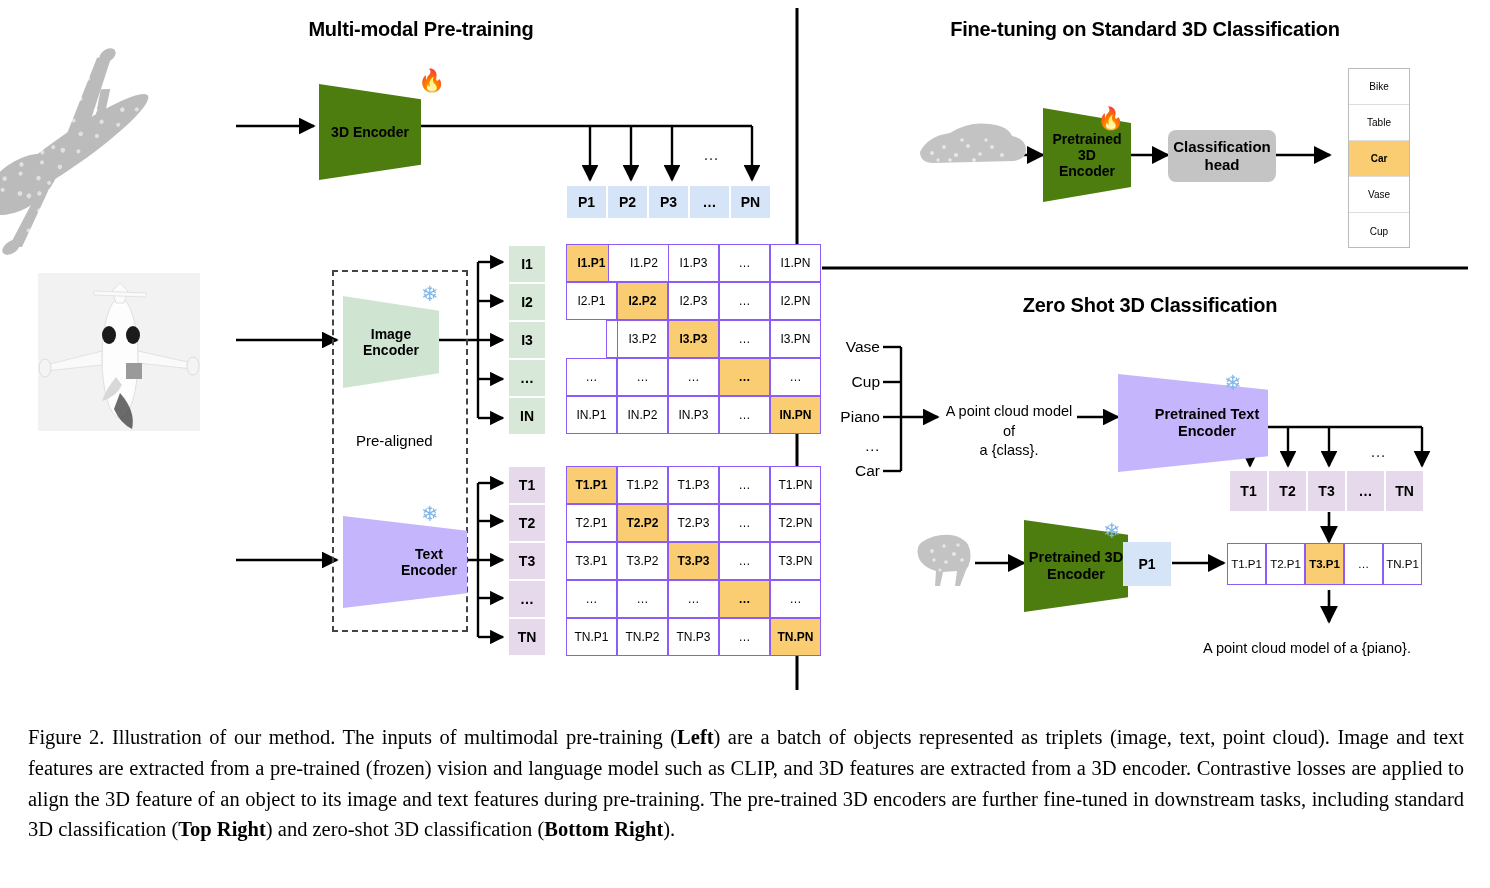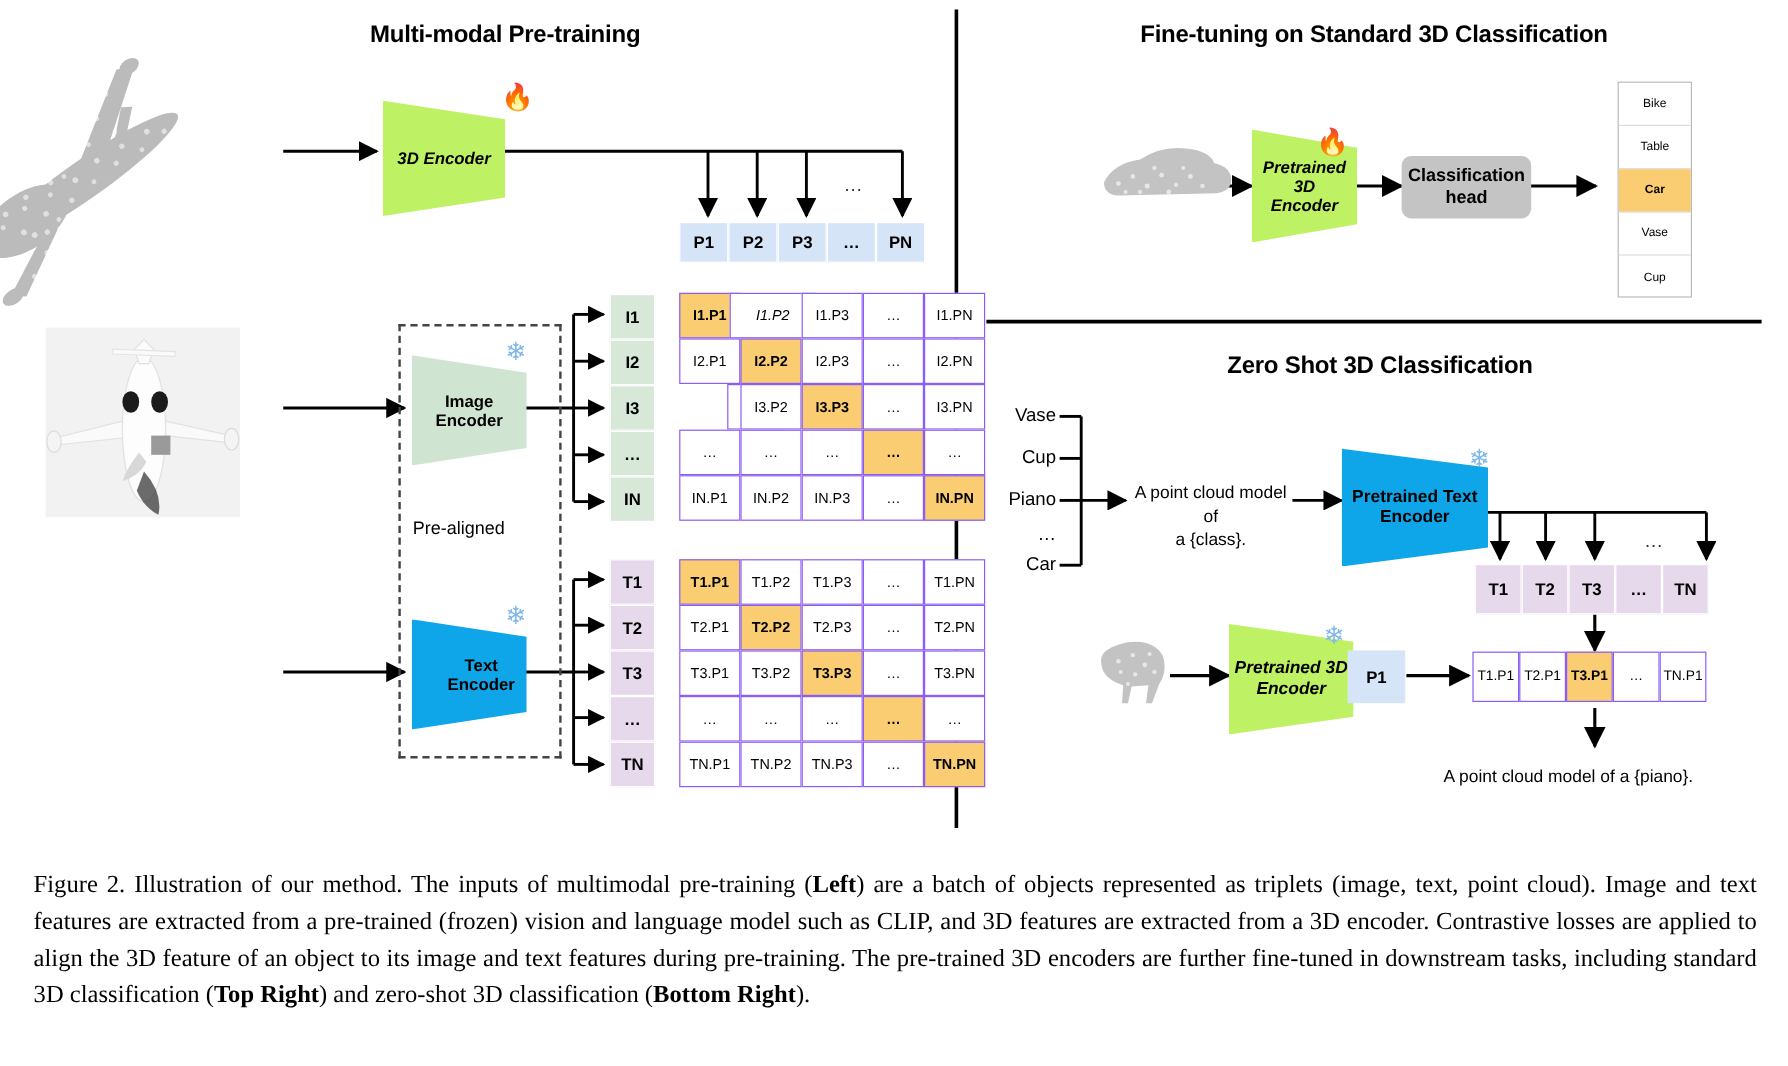--- a/index.html
+++ b/index.html
@@ -7,23 +7,23 @@
   #root{position:relative;width:1490px;height:888px;overflow:hidden;}
 
   .abs{position:absolute;}
 
   .panel-title{font-weight:bold;font-size:20px;letter-spacing:-0.2px;text-align:center;white-space:nowrap;}
 
   
   .trap{position:absolute;display:flex;align-items:center;justify-content:center;
         text-align:center;font-weight:bold;line-height:1.15;}
   .trap .tlabel{position:relative;z-index:2;}
-  .trap-blue{background:#bef264;clip-path:polygon(0% 0%,100% 16%,100% 84%,0% 100%);font-style:italic;}
+  .trap-blue{background:#4d7c0f;clip-path:polygon(0% 0%,100% 16%,100% 84%,0% 100%);}
   .trap-green{background:#cfe5d2;clip-path:polygon(0% 0%,100% 16%,100% 84%,0% 100%);}
-  .trap-purple{background:#0ea5e9;clip-path:polygon(0% 0%,100% 16%,100% 84%,0% 100%);}
+  .trap-purple{background:#c4b5fd;clip-path:polygon(0% 0%,100% 16%,100% 84%,0% 100%);padding-left:28px;}
 
   
   .cell{position:absolute;box-sizing:border-box;display:flex;align-items:center;justify-content:center;
         font-size:12px;border:1px solid #8b5cf6;background:#fff;text-align:right;}
   .cell.hl{background:#fbcd72;font-weight:bold;}
   .tokbox{position:absolute;box-sizing:border-box;display:flex;align-items:center;justify-content:center;
           font-weight:bold;font-size:14px;border:1px solid #fff;}
   .tok-blue{background:#d6e4f7;}
   .tok-green{background:#d7e8d9;}
   .tok-purple{background:#e6d9ec;}
@@ -230,21 +230,21 @@
       <ellipse cx="7" cy="95" rx="6" ry="9" fill="#f4f4f4" stroke="#dcdcdc"></ellipse>
       <ellipse cx="155" cy="93" rx="6" ry="9" fill="#f4f4f4" stroke="#dcdcdc"></ellipse>
       <rect x="88" y="90" width="16" height="16" fill="#9a9a9a"></rect>
       <path d="M 82 120 q 16 18 12 36 q -12 -6 -18 -20 Z" fill="#3a3a3a" opacity="0.75"></path>
       <path d="M 78 104 q -10 12 -14 24 q 14 -4 20 -16 Z" fill="#d8d8d8"></path>
     </svg>
   </div>
 
 
   <div class="dashed" style="left:332px;top:270px;width:136px;height:362px;"></div>
-  <div class="lbl" style="left:344px;top:432px;font-size:15px;">Pre-aligned</div>
+  <div class="lbl" style="left:356px;top:432px;font-size:15px;">Pre-aligned</div>
 
   <div class="trap trap-blue" style="left:319px;top:84px;width:102px;height:96px;">
     <span class="tlabel" style="font-size:14px;">3D Encoder</span>
   </div>
   <div class="emoji" style="left:418px;top:70px;">🔥</div>
 
   <div class="trap trap-green" style="left:343px;top:296px;width:96px;height:92px;">
     <span class="tlabel" style="font-size:14px;">
       <span>Image</span><br><span>Encoder</span>
     </span>
@@ -322,21 +322,21 @@
     <div class="tokbox tok-green" style="left: 508px; top: 283px; width: 38px; height: 38px;">I2</div>
     <div class="tokbox tok-green" style="left: 508px; top: 321px; width: 38px; height: 38px;">I3</div>
     <div class="tokbox tok-green" style="left: 508px; top: 359px; width: 38px; height: 38px;">…</div>
     <div class="tokbox tok-green" style="left: 508px; top: 397px; width: 38px; height: 38px;">IN</div>
     <div class="tokbox tok-purple" style="left: 508px; top: 466px; width: 38px; height: 38px;">T1</div>
     <div class="tokbox tok-purple" style="left: 508px; top: 504px; width: 38px; height: 38px;">T2</div>
     <div class="tokbox tok-purple" style="left: 508px; top: 542px; width: 38px; height: 38px;">T3</div>
     <div class="tokbox tok-purple" style="left: 508px; top: 580px; width: 38px; height: 38px;">…</div>
     <div class="tokbox tok-purple" style="left: 508px; top: 618px; width: 38px; height: 38px;">TN</div>
     <div class="cell hl" style="left: 566px; top: 244px; width: 51px; height: 38px;">I1.P1</div>
-    <div class="cell" style="left: 608px; top: 244px; width: 72px; height: 38px; font-style: italic;">I1.P2</div>
+    <div class="cell" style="left: 608px; top: 244px; width: 72px; height: 38px;">I1.P2</div>
     <div class="cell" style="left: 668px; top: 244px; width: 51px; height: 38px;">I1.P3</div>
     <div class="cell" style="left: 719px; top: 244px; width: 51px; height: 38px;">…</div>
     <div class="cell" style="left: 770px; top: 244px; width: 51px; height: 38px;">I1.PN</div>
     <div class="cell" style="left: 566px; top: 282px; width: 51px; height: 38px;">I2.P1</div>
     <div class="cell hl" style="left: 617px; top: 282px; width: 51px; height: 38px;">I2.P2</div>
     <div class="cell" style="left: 668px; top: 282px; width: 51px; height: 38px;">I2.P3</div>
     <div class="cell" style="left: 719px; top: 282px; width: 51px; height: 38px;">…</div>
     <div class="cell" style="left: 770px; top: 282px; width: 51px; height: 38px;">I2.PN</div>
     <div class="cell" style="left: 566px; top: 320px; width: 51px; height: 38px; margin-left: 40px;">I3.P1</div>
     <div class="cell" style="left: 617px; top: 320px; width: 51px; height: 38px;">I3.P2</div>

